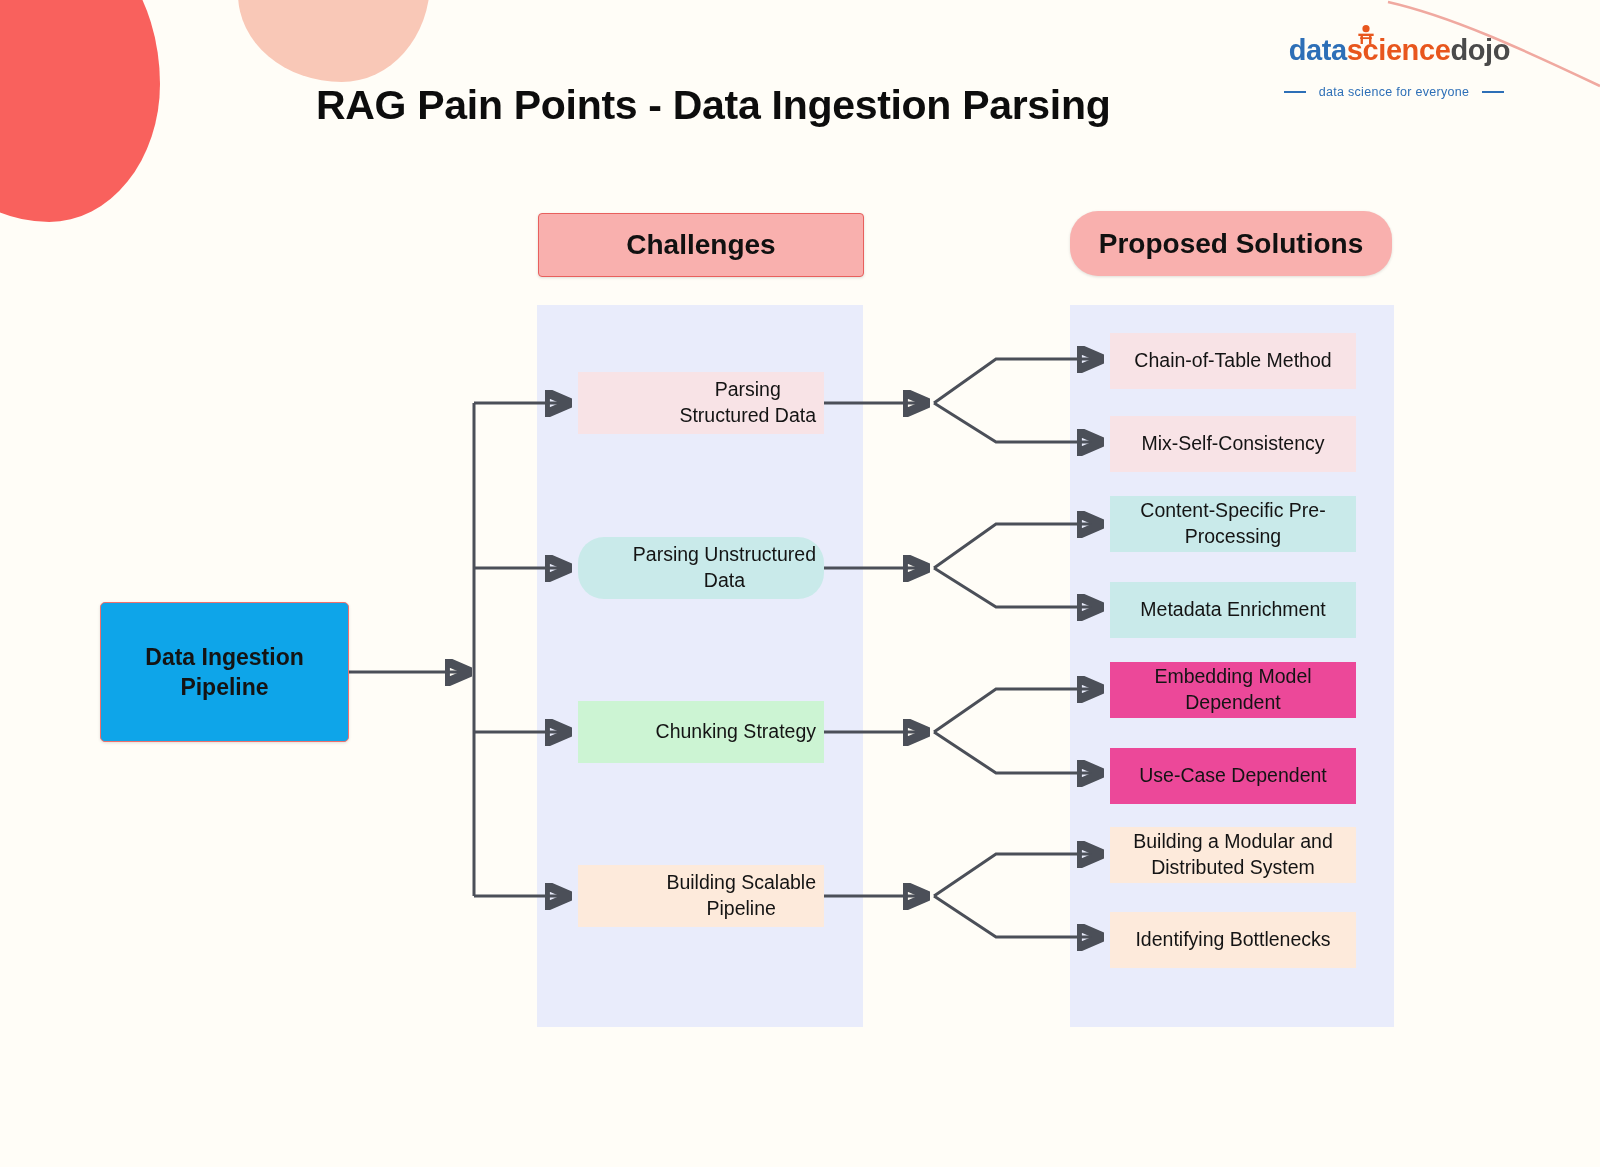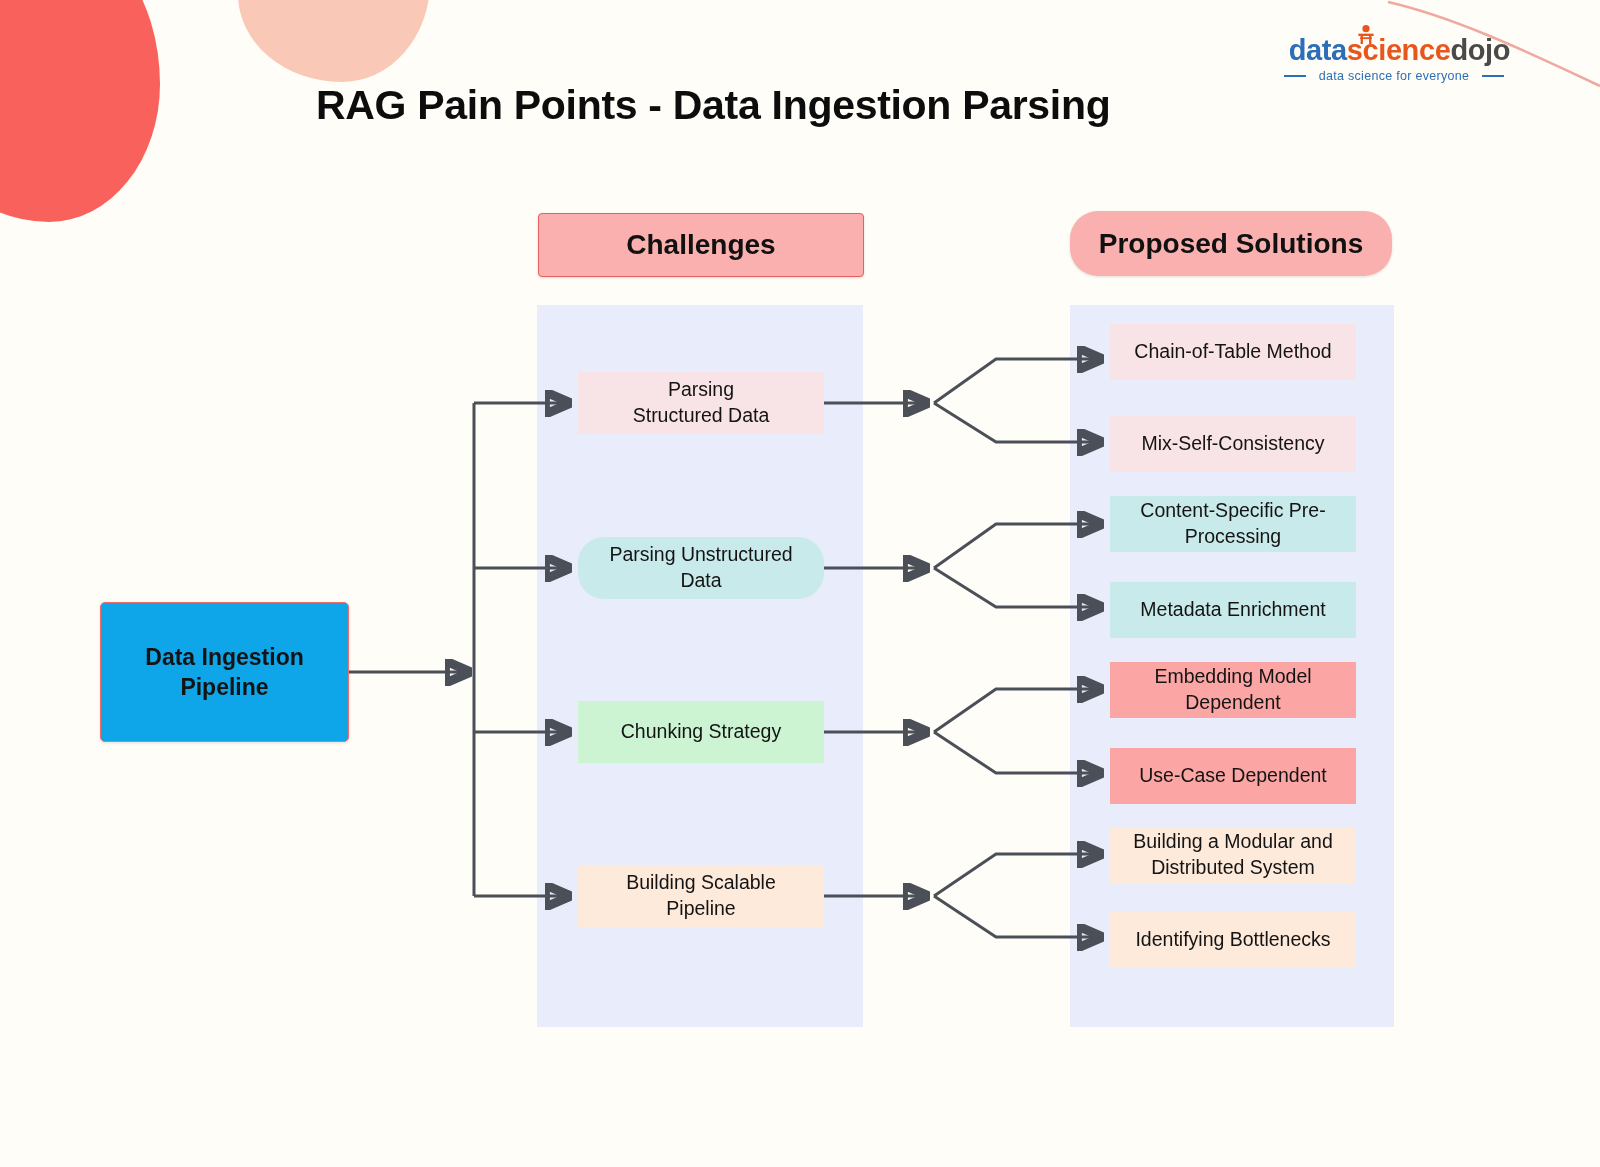--- a/index.html
+++ b/index.html
@@ -64,21 +64,21 @@
   .logo-science { color: #e8561d; }
   .logo-dojo { color: #4a4a4a; }
   .logo-torii {
     position: absolute;
     left: 79px;
     top: -11px;
     width: 18px;
     height: 20px;
   }
   .logo-sub {
-    margin-top: 5px;
+    margin-top: 21px;
     font-size: 12.5px;
     color: #2d6fb7;
     letter-spacing: 0.3px;
     display: flex;
     align-items: center;
     justify-content: center;
     gap: 13px;
     white-space: nowrap;
   }
   .logo-sub .rule {
@@ -144,31 +144,31 @@
   }
   .node.root {
     left: 100px; top: 602px; width: 249px; height: 140px;
     background: #0ea5e9;
     border: 1.6px solid #ef706d;
     border-radius: 5px;
     font-size: 23px;
     font-weight: 700;
     box-shadow: 0 1px 3px rgba(0,0,0,0.12);
   }
-  .node.challenge { left: 578px; width: 246px; height: 62px; }
+  .node.challenge { left: 578px; width: 246px; height: 62px; justify-content: flex-end; }
   .node.solution  { left: 1110px; width: 246px; height: 56px; }
 
   .c-pink   { background: #f8e3e6; }
   .c-blue   { background: #c9eaea; border-radius: 26px; }
   .c-green  { background: #ccf4d3; }
   .c-orange { background: #fdeadb; }
 
   .s-pink   { background: #f8e3e6; }
   .s-blue   { background: #c9eaea; }
-  .s-green  { background: #fca5a5; }
+  .s-green  { background: #ec4899; }
   .s-orange { background: #fdeadb; }
 
   
   #wires {
     position: absolute;
     left: 0; top: 0;
     width: 1600px; height: 1167px;
     pointer-events: none;
   }
   #wires path, #wires line, #wires polyline {
@@ -270,21 +270,21 @@
   <div class="node challenge c-green" style="top:701px">
     <span>Chunking Strategy</span>
   </div>
   <div class="node challenge c-orange" style="top:865px">
     <span>
       <span>Building Scalable</span><br>
       <span>Pipeline</span>
     </span>
   </div>
 
-  <div class="node solution s-pink" style="top:324px">
+  <div class="node solution s-pink" style="top:333px">
     <span>Chain-of-Table Method</span>
   </div>
   <div class="node solution s-pink" style="top:416px">
     <span>Mix-Self-Consistency</span>
   </div>
   <div class="node solution s-blue" style="top:496px">
     <span>
       <span>Content-Specific Pre-</span><br>
       <span>Processing</span>
     </span>

